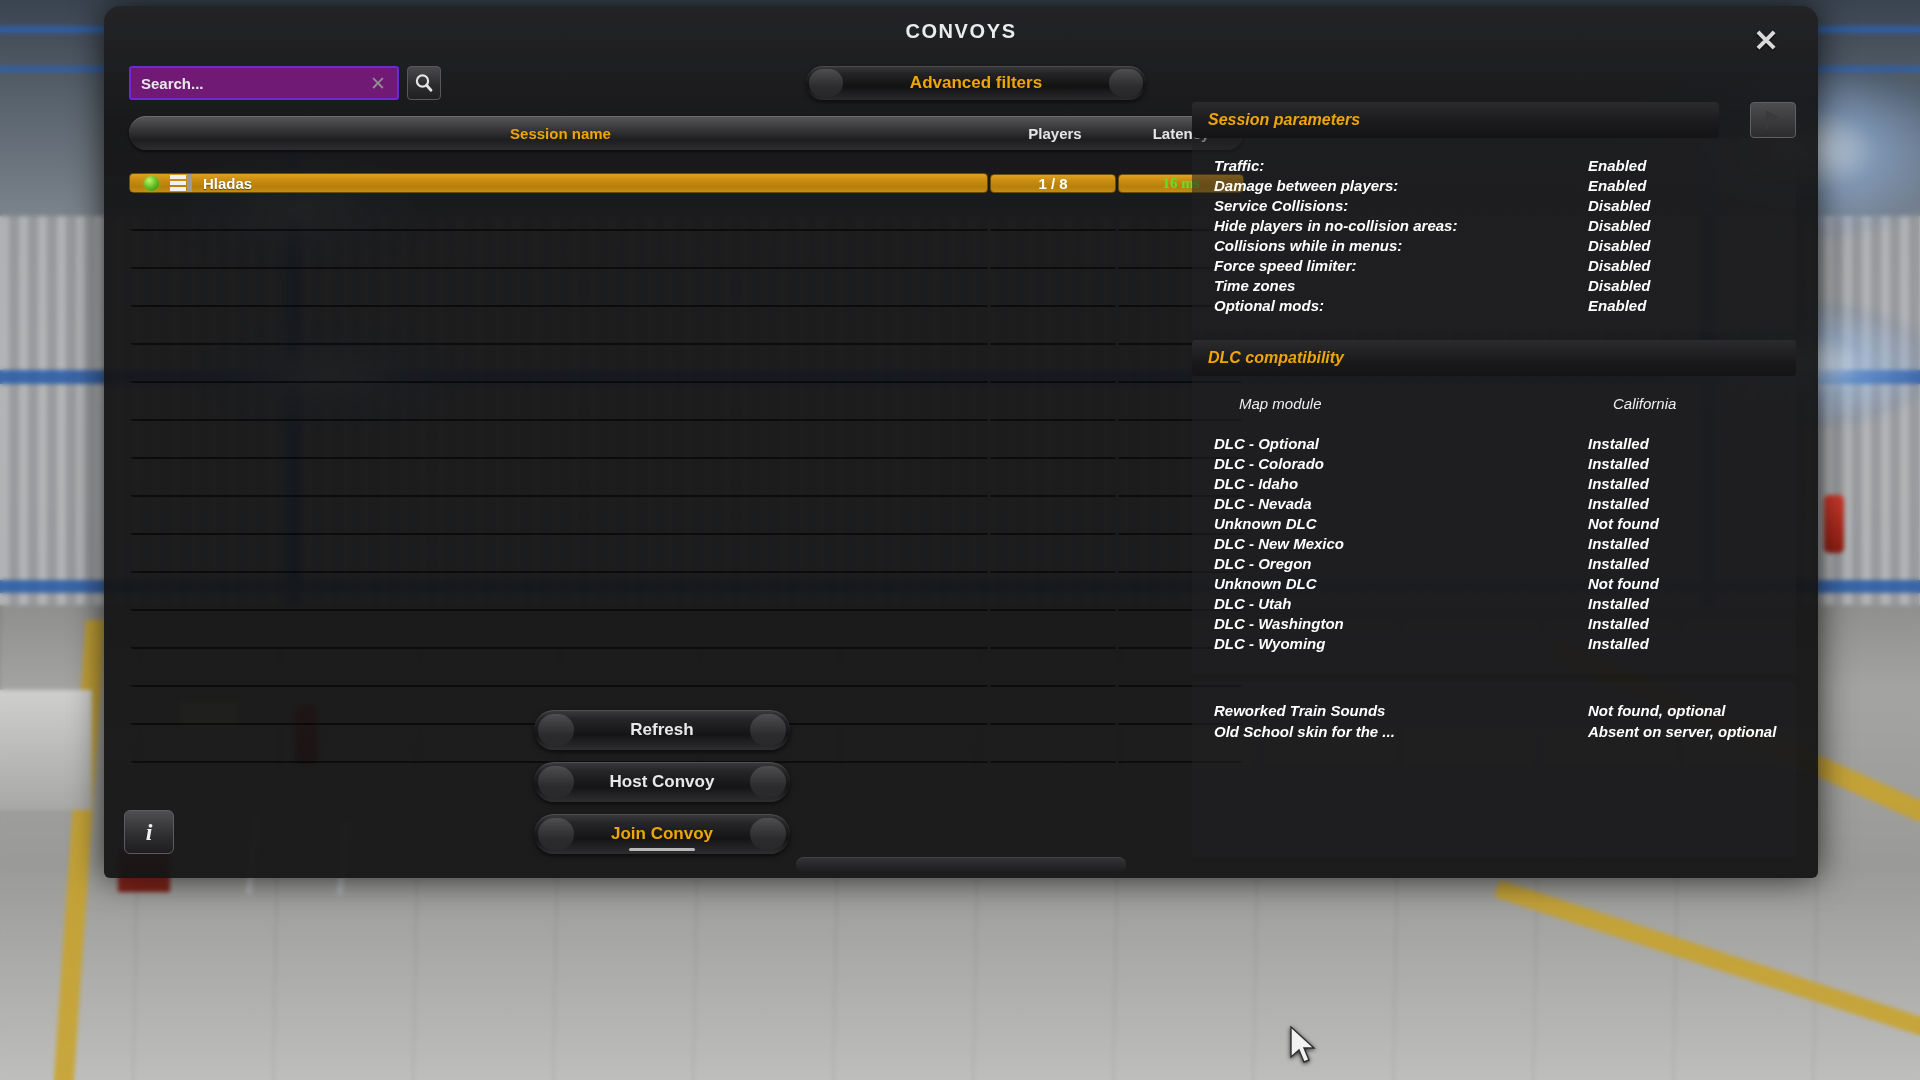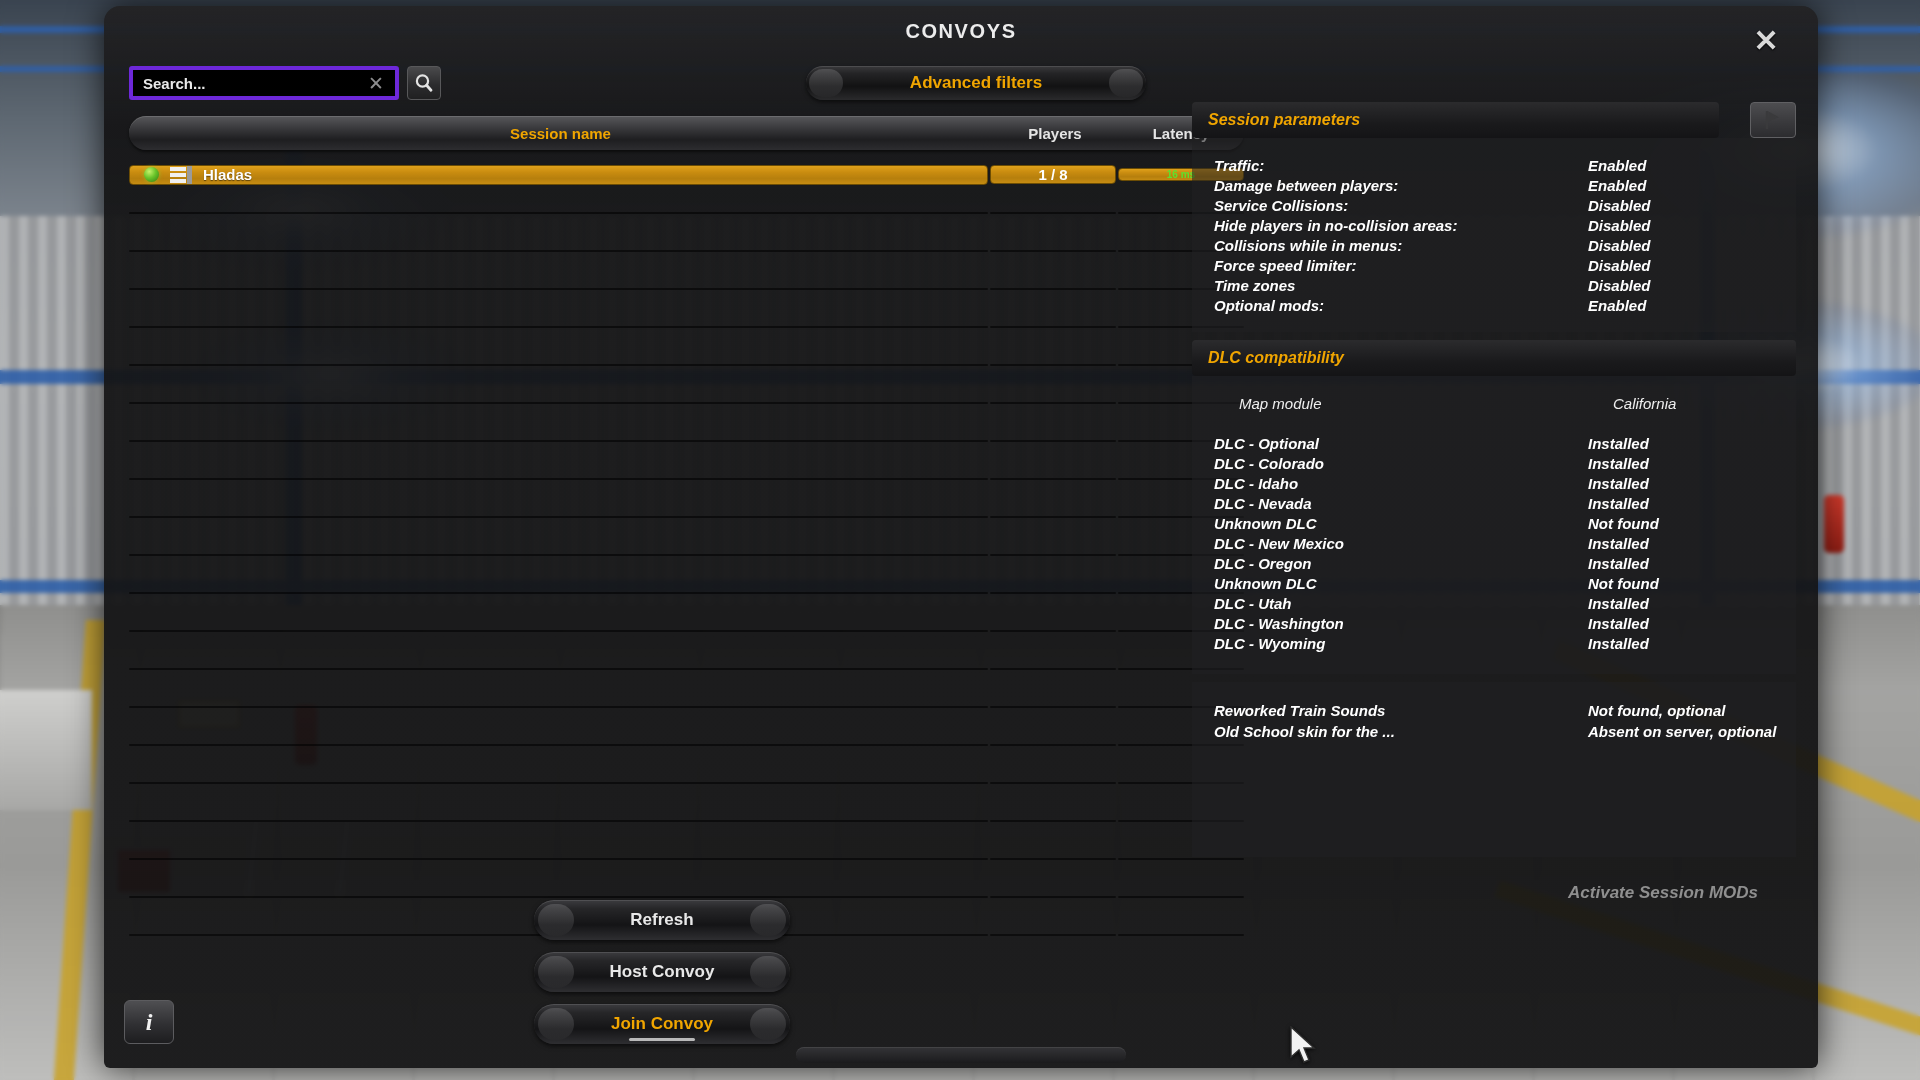--- a/index.html
+++ b/index.html
@@ -40,21 +40,21 @@
   }
   .lamp{
     position:absolute; border-radius:50%;
     background:radial-gradient(ellipse at center, rgba(240,248,255,0.95) 0%, rgba(150,190,240,0.45) 35%, rgba(80,120,190,0.12) 65%, rgba(0,0,0,0) 78%);
     filter:blur(3px);
   }
   .blur-veil{ position:absolute; inset:0; backdrop-filter:blur(2px); }
 
   
   #dialog{
-    position:absolute; left:104px; top:6px; width:1714px; height:1062px;
+    position:absolute; left:104px; top:6px; width:1714px; height:872px;
     background:rgba(22,22,23,0.93);
     border-radius:16px 16px 6px 6px;
     box-shadow:0 0 34px rgba(0,0,0,.75);
     overflow:hidden;
   }
   #dialog:before{
     content:""; position:absolute; inset:0;
     background:linear-gradient(180deg, rgba(45,45,48,.55) 0, rgba(18,18,19,.25) 120px, rgba(12,12,13,.18) 100%);
     pointer-events:none;
   }
@@ -66,22 +66,22 @@
     position:absolute; top:16px; right:32px; width:40px; height:40px;
     color:#d9d9d9; font-size:30px; font-weight:bold; line-height:38px; text-align:center;
     cursor:pointer; text-shadow:0 1px 2px #000;
   }
 
   
   #leftcol{ position:absolute; left:20px; top:50px; width:1120px; bottom:80px; }
 
   .search-row{ position:absolute; left:5px; top:10px; display:flex; align-items:center; gap:8px; }
   .search-box{
-    width:270px; height:34px; background:#000000;
-    border:4px solid #6d28d9; border-radius:3px;
+    width:270px; height:34px; background:#701a75;
+    border:2px solid #6d28d9; border-radius:3px;
     display:flex; align-items:center; padding:0 8px 0 10px;
   }
   .search-box input{
     flex:1; background:transparent; border:none; outline:none;
     color:#e9e9e9; font-size:15px; font-weight:bold; font-family:"Liberation Sans", sans-serif;
   }
   .search-box input::placeholder{ color:#e9e9e9; opacity:1; }
   .clear-x{ color:#8d8d8f; font-size:19px; cursor:pointer; padding:0 3px; }
   .search-btn{
     width:34px; height:34px; border-radius:4px; cursor:pointer;
@@ -114,21 +114,21 @@
     box-shadow:inset 0 1px 0 rgba(255,255,255,.13), 0 2px 3px rgba(0,0,0,.55);
     display:flex; align-items:center;
   }
   .th{ color:#f0a500; font-size:15px; font-weight:bold; text-align:center; }
   .th.name{ flex:1; }
   .th.players{ width:126px; color:#e4e4e4; }
   .th.latency{ width:126px; color:#e4e4e4; }
 
   .rows{ position:absolute; left:5px; top:100px; right:0; bottom:0; overflow:hidden; }
   .row{
-    height:37px; margin-bottom:1px; display:flex; align-items:center;
+    height:37px; margin-bottom:1px; display:flex; align-items:flex-end;
     border-radius:5px; overflow:hidden;
   }
   .row .c-name{ flex:1; display:flex; align-items:center; padding-left:14px; }
   .row .c-players{ width:126px; display:flex; align-items:center; justify-content:center; }
   .row .c-latency{ width:126px; display:flex; align-items:center; justify-content:center; }
 
   .row.empty .c-name,
   .row.empty .c-players,
   .row.empty .c-latency{
     background:linear-gradient(180deg, rgba(108,108,112,0.40) 0%, rgba(58,58,62,0.34) 22%, rgba(26,26,29,0.40) 60%, rgba(40,40,44,0.36) 100%);
@@ -146,21 +146,21 @@
   }
   .row.selected .c-players, .row.selected .c-latency{ margin-left:2px; }
   .sess-name{ color:#ffffff; font-size:15px; font-weight:bold; text-shadow:0 1px 1px rgba(0,0,0,.5); }
   .dot-green{
     width:15px; height:15px; border-radius:50%; margin-right:11px; flex:0 0 auto;
     background:radial-gradient(circle at 35% 30%, #c6f26a 0%, #69c42a 45%, #2f7a10 100%);
     box-shadow:0 0 4px rgba(120,220,60,.55);
   }
   .srv-icon{ margin-right:11px; flex:0 0 auto; display:flex; }
   .val-players{ color:#ffffff; font-size:15px; font-weight:bold; }
-  .val-latency{ color:#5ee12f; font-size:10px; font-weight:bold; }
+  .val-latency{ color:#5ee12f; font-size:15px; font-weight:bold;font-family:Liberation Serif, serif; }
 
   
   #rightcol{ position:absolute; right:22px; top:96px; width:604px;font-style:italic; }
 
   .panel{ position:relative; margin-bottom:8px; }
   .panel-head{
     height:36px; border-radius:4px;
     background:linear-gradient(180deg,#2b2b2d 0%, #1a1a1c 60%, #141416 100%);
     display:flex; align-items:center; padding-left:16px;
     color:#f0a500; font-size:16px; font-weight:bold;

